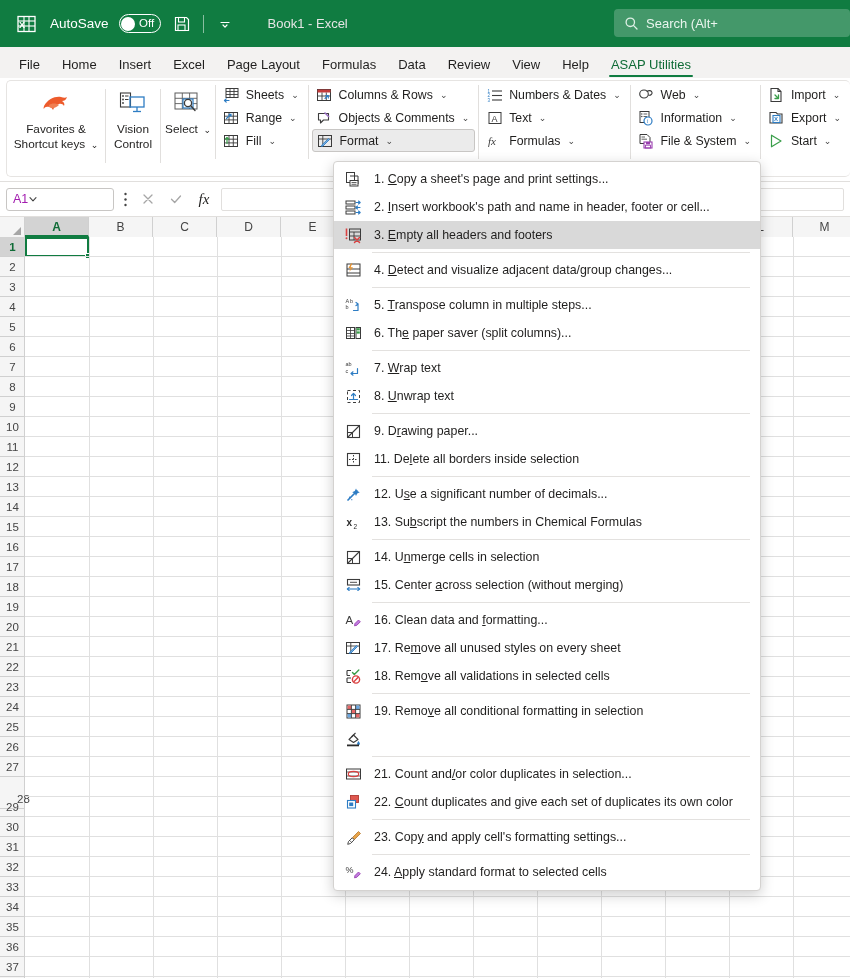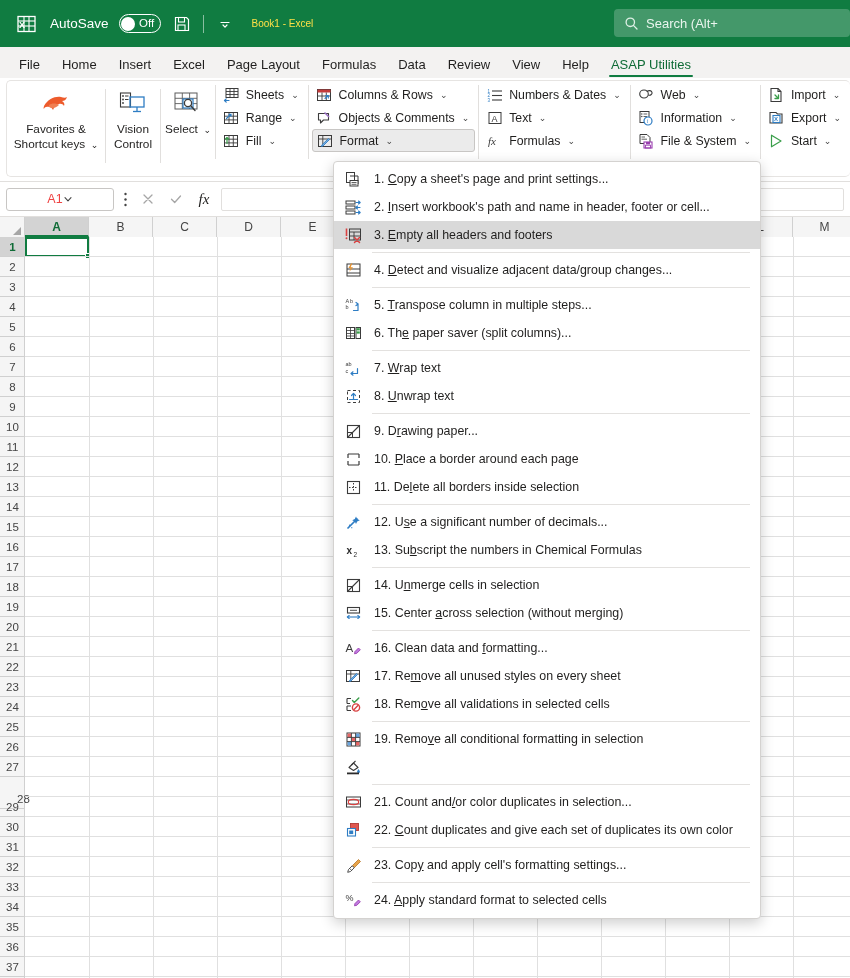--- a/index.html
+++ b/index.html
@@ -32,21 +32,21 @@
     width: 14px; height: 14px; border-radius: 50%; background: #fff;
   }
   .toggle .toggle-text {
     font-size: 11.5px; color: #fff; margin-left: 4px; line-height: 1;
   }
   .qat-icon {
     width: 22px; height: 22px; display: flex; align-items: center;
     justify-content: center; cursor: pointer;
   }
   .qat-sep { width: 1px; height: 18px; background: rgba(255,255,255,.5); }
-  .doc-title { font-size: 10px; color: #fde047; margin-left: 6px; }
+  .doc-title { font-size: 13px; color: #e5e5e5; margin-left: 22px; }
   .searchbox {
     position: absolute; right: 0; top: 9px; width: 236px; height: 28px;
     background: rgba(255,255,255,.22); border-radius: 4px;
     display: flex; align-items: center; gap: 7px; padding: 0 10px;
     font-size: 13px; color: #eaf5ee; cursor: text;
   }
 
   
   .tabbar {
     position: absolute; left: 0; top: 47px; width: 850px; height: 31px;
@@ -106,22 +106,22 @@
   }
 
   
   .formulabar {
     position: absolute; left: 0; top: 182px; width: 850px; height: 35px;
     background: #fff; display: flex; align-items: center; gap: 6px;
     padding: 0 6px; border-bottom: 1px solid #e1dfdd;
   }
   .namebox {
     width: 108px; height: 23px; border: 1px solid #c8c6c4; border-radius: 3px;
-    display: flex; align-items: center; justify-content: center;
-    padding: 0 6px; font-size: 12.5px; color: #ef4444; background: #fff; cursor: text;
+    display: flex; align-items: center; justify-content: flex-start;
+    padding: 0 6px; font-size: 12.5px; color: #a21caf; background: #fff; cursor: text;
   }
   .namebox .nb-caret { font-size: 9px; color: #444; }
   .fb-dots { color: #444; font-size: 13px; padding: 0 3px; cursor: pointer; letter-spacing: 0; }
   .fb-btn { width: 22px; height: 22px; display:flex; align-items:center; justify-content:center; cursor: pointer; }
   .fx { font-style: italic; font-family: "Liberation Serif", serif; font-size: 15px; color: #201f1e; }
   .fb-input {
     flex: 1; height: 23px; border: 1px solid #e1dfdd; border-radius: 2px;
     background: #fff; font-size: 12.5px; padding: 0 5px;
     display: flex; align-items: center; color: #201f1e; cursor: text;
   }
@@ -748,29 +748,20 @@
           <line x1="2.5" y1="14.5" x2="14.5" y2="2.5" stroke="#3b3b3b" stroke-width="1.1"></line>
           <line x1="2.5" y1="9.5" x2="8" y2="9.5" stroke="#3b3b3b" stroke-width="1"></line>
           <line x1="7.5" y1="9.5" x2="7.5" y2="14.5" stroke="#3b3b3b" stroke-width="1"></line>
         </svg>
       </span>
       <span class="mtext"><span>9.</span> <span>D<u>r</u>awing paper...</span></span>
     </div>
     <div class="mi">
       <span class="micon">
         <svg width="17" height="17" viewBox="0 0 17 17">
-          <path d="M3 3h11M3 3v4M14 3v4" fill="none" stroke="#3b3b3b" stroke-width="1.2"></path>
-          <path d="M3 14h11M3 14v-4M14 14v-4" fill="none" stroke="#3b3b3b" stroke-width="1.2"></path>
-        </svg>
-      </span>
-      <span class="mtext"><span>10.</span> <span><u>P</u>lace a border around each page</span></span>
-    </div>
-    <div class="mi">
-      <span class="micon">
-        <svg width="17" height="17" viewBox="0 0 17 17">
           <rect x="2.5" y="2.5" width="12" height="12" fill="none" stroke="#3b3b3b" stroke-width="1.1"></rect>
           <line x1="8.5" y1="4" x2="8.5" y2="13" stroke="#3b3b3b" stroke-width="1" stroke-dasharray="1.5 1.5"></line>
           <line x1="4" y1="8.5" x2="13" y2="8.5" stroke="#3b3b3b" stroke-width="1" stroke-dasharray="1.5 1.5"></line>
         </svg>
       </span>
       <span class="mtext"><span>11.</span> <span>De<u>l</u>ete all borders inside selection</span></span>
     </div>
     <div class="msep"></div>
     <div class="mi">
       <span class="micon">

